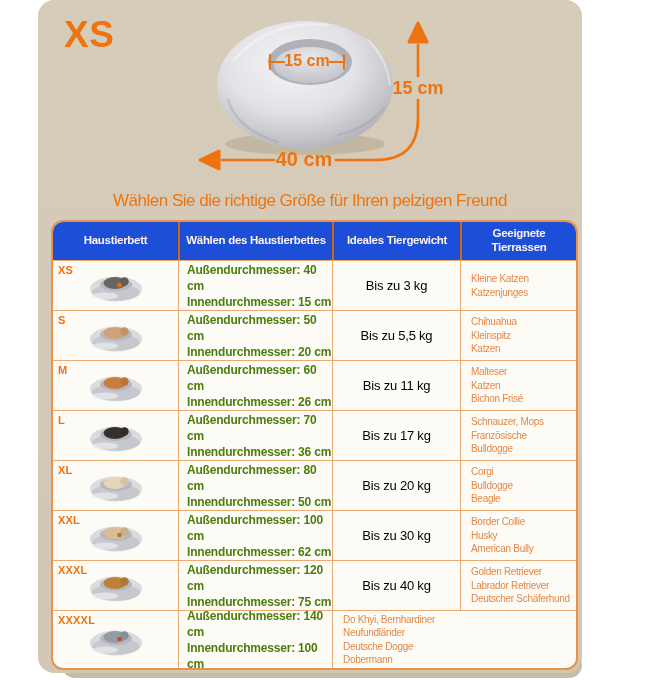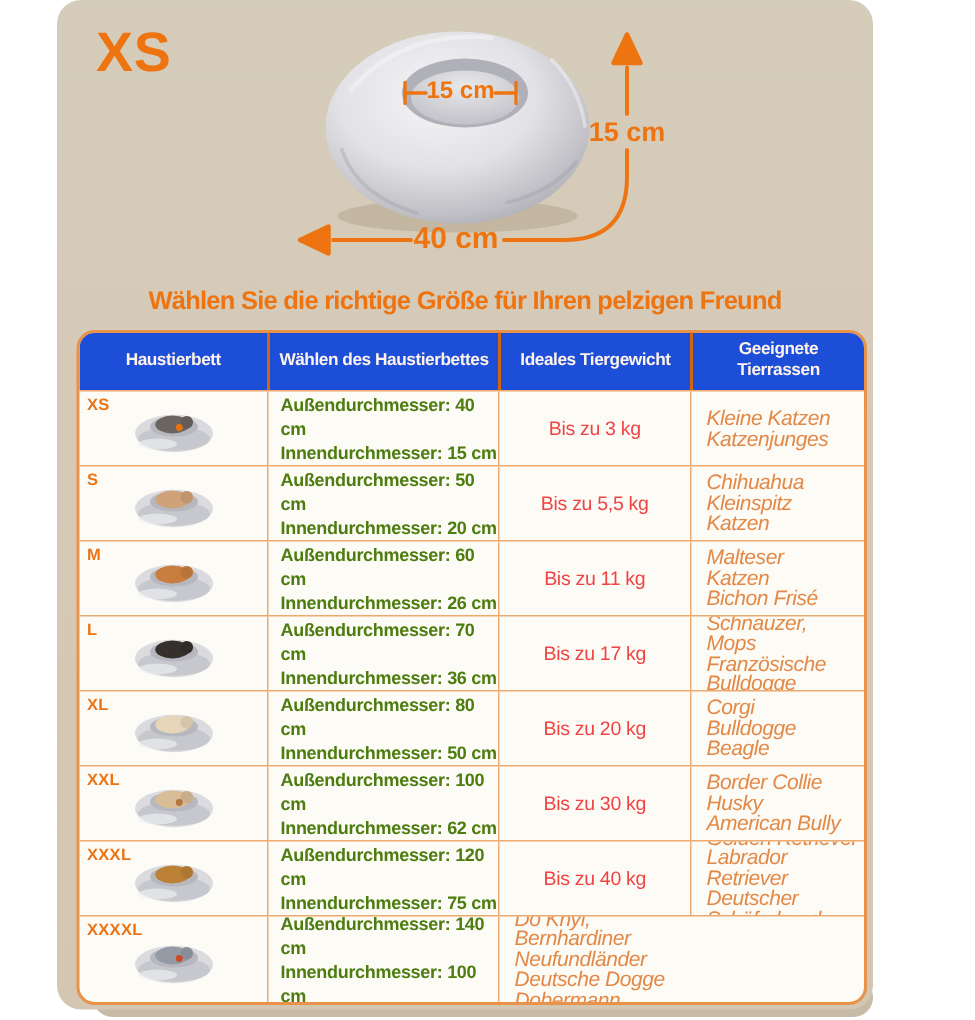--- a/index.html
+++ b/index.html
@@ -19,21 +19,21 @@
   .hero svg { position:absolute; left:0; top:0; }
   .hero-size { position:absolute; left:26px; top:14px; font-size:37px; font-weight:bold;
                color:#ed7410; letter-spacing:.5px; }
   .dim-label { position:absolute; color:#ed7410; font-weight:700; text-align:center; }
   .dim-inner  { left:236px; top:52px;  width:66px; font-size:16px; }
   .dim-height { left:348px; top:78px;  width:64px; font-size:18px; }
   .dim-outer  { left:226px; top:148px; width:80px; font-size:20px; }
 
   
   .section-title { position:absolute; left:0; top:191px; width:544px; text-align:center;
-                   color:#ed7410; font-size:17px; font-weight:bold; letter-spacing:-0.5px; }
+                   color:#ed7410; font-size:17px; font-weight:normal; letter-spacing:-0.5px; }
 
   
   .size-table { position:absolute; left:13px; top:220px; width:527px;
                 border:2px solid #e8924a; border-radius:12px; overflow:hidden;
                 background:#fdfbf6; }
   .thead { display:grid; grid-template-columns:125px 154px 128px 1fr; height:38px;
            background:#1d4ed8; }
   .th { display:flex; align-items:center; justify-content:center; text-align:center;
         color:#fdf3ea; font-size:11.5px; font-weight:bold; letter-spacing:-0.3px;
         line-height:1.2; padding:0 2px; }
@@ -48,24 +48,24 @@
   .c-photo { display:flex; align-items:center; justify-content:center; }
   .size-tag { position:absolute; left:5px; top:3px; font-size:11px; font-weight:bold;
               color:#ea7517; letter-spacing:.2px; }
   .thumb { display:block; }
   .pet-head { filter:brightness(.92); }
 
   .c-dims { display:flex; flex-direction:column; justify-content:center;
             padding-left:8px; color:#4d7c0f; font-size:12px; line-height:16px;
             letter-spacing:-0.2px; white-space:pre-line;font-weight:bold; }
   .c-weight { display:flex; align-items:center; justify-content:center;
-              color:#ef4444; font-size:13px; letter-spacing:-0.2px; }
+              color:#000000; font-size:13px; letter-spacing:-0.2px; }
   .c-breeds { display:flex; flex-direction:column; justify-content:center;
-              padding-left:10px; padding-right:2px; color:#e28948; font-size:14px;
-              line-height:13.5px; letter-spacing:-0.3px; white-space:pre-line;font-style:italic; }
+              padding-left:10px; padding-right:2px; color:#e28948; font-size:10px;
+              line-height:13.5px; letter-spacing:-0.3px; white-space:pre-line; }
 </style>
 </head>
 <body>
 
 <div class="stage">
   <div class="card-shadow"></div>
   <div class="card">
 
     <div class="hero">
       <svg width="544" height="192" viewBox="0 0 544 192">

